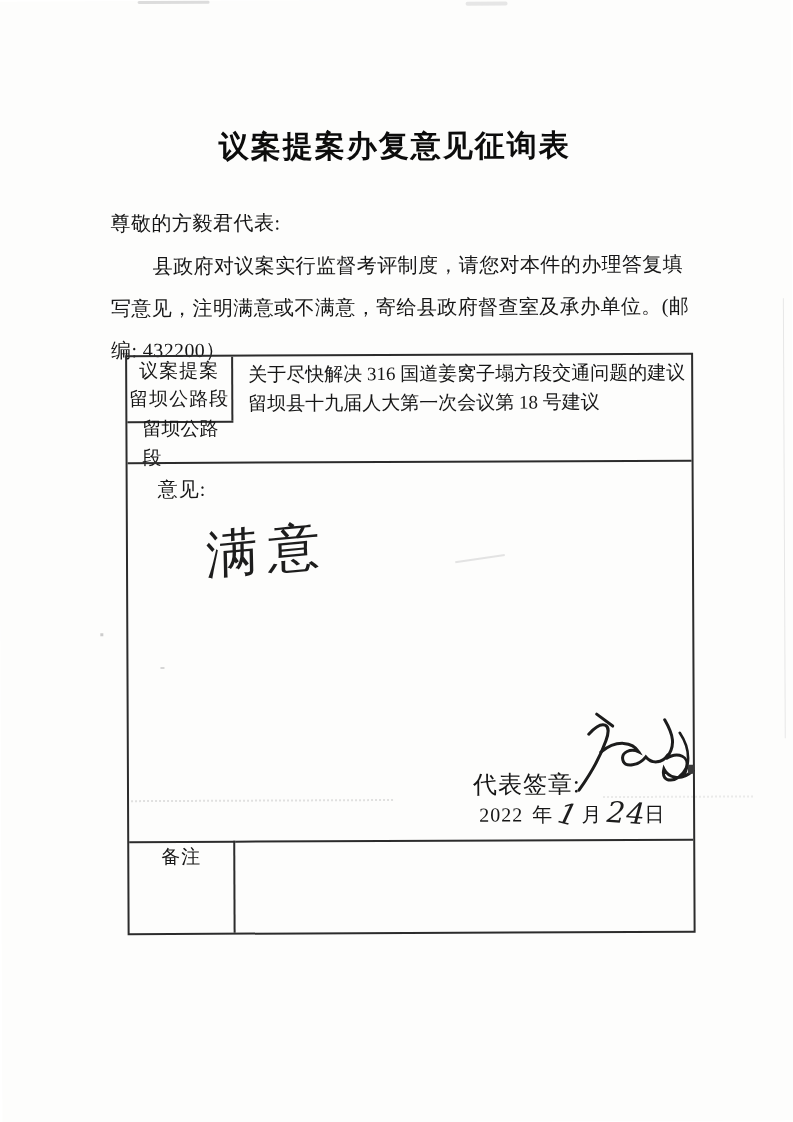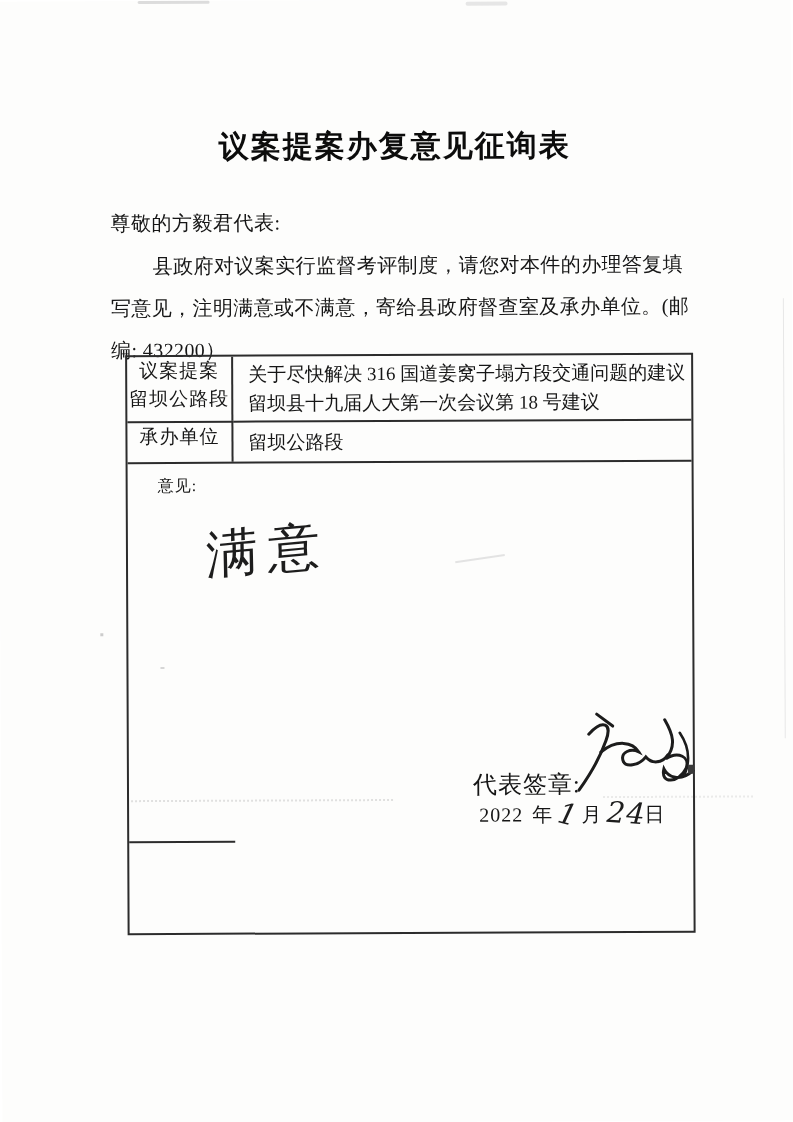--- a/index.html
+++ b/index.html
@@ -28,21 +28,21 @@
   .cell { font-size:19px; }
   .b-top { border-top:2px solid #2c2c2c; }
   .b-right { border-right:2px solid #2c2c2c; }
   .label-cell {
     display:flex; flex-direction:column; align-items:center; justify-content:flex-start;
     text-align:center; line-height:28px; letter-spacing:1px;
   }
   .value-cell { display:flex; flex-direction:column; justify-content:center; padding-left:15px; line-height:29px; }
   .span2 { grid-column:1 / span 2; position:relative; }
 
-  .opinion-label { position:absolute; left:30px; top:12px; font-size:16px; letter-spacing:1px; }
+  .opinion-label { position:absolute; left:30px; top:12px; font-size:20px; letter-spacing:1px; }
   .hand { font-family:"DejaVu Serif","Liberation Serif",serif; color:#1d1d1d; }
   .hand-opinion {
     position:absolute; left:78px; top:52px;
     font-size:52px; letter-spacing:10px; font-weight:500;
     transform:rotate(-5deg) skewX(-4deg);
   }
   .signature-label { position:absolute; left:344px; top:306px; font-size:24px; letter-spacing:1px; }
   .signature-svg { position:absolute; left:438px; top:244px; }
   .date-line {
     position:absolute; left:350px; top:339px; font-size:20px;
@@ -89,23 +89,20 @@
 
     <div class="cell label-cell b-right">
       <span>议案提案</span>
       <span>留坝公路段</span>
     </div>
     <div class="cell value-cell">
       <span>关于尽快解决 316 国道姜窝子塌方段交通问题的建议</span>
       <span>留坝县十九届人大第一次会议第 18 号建议</span>
     </div>
 
-    <div class="cell label-cell b-top b-right">
-      <span>承办单位</span>
-    </div>
     <div class="cell value-cell b-top">
       <span>留坝公路段</span>
     </div>
 
     <div class="cell span2 b-top">
       <span class="opinion-label">意见:</span>
 
       <span class="hand hand-opinion">满意</span>
 
       <div class="artifact a-dots-row" style="left:2px; top:336px;"></div>
@@ -125,20 +122,23 @@
         <span class="printed">2022</span>
         <span class="date-gap"></span>
         <span class="printed">年</span>
         <span class="hand hand-digit hand-month">1</span>
         <span class="printed">月</span>
         <span class="hand hand-digit hand-day">24</span>
         <span class="printed">日</span>
       </div>
     </div>
 
+    <div class="cell label-cell b-top b-right">
+      <span>备注</span>
+    </div>
     <div class="cell value-cell b-top">
       <span></span>
     </div>
 
   </div>
 
   <div class="artifact a-tick"></div>
 
 </div>
 

